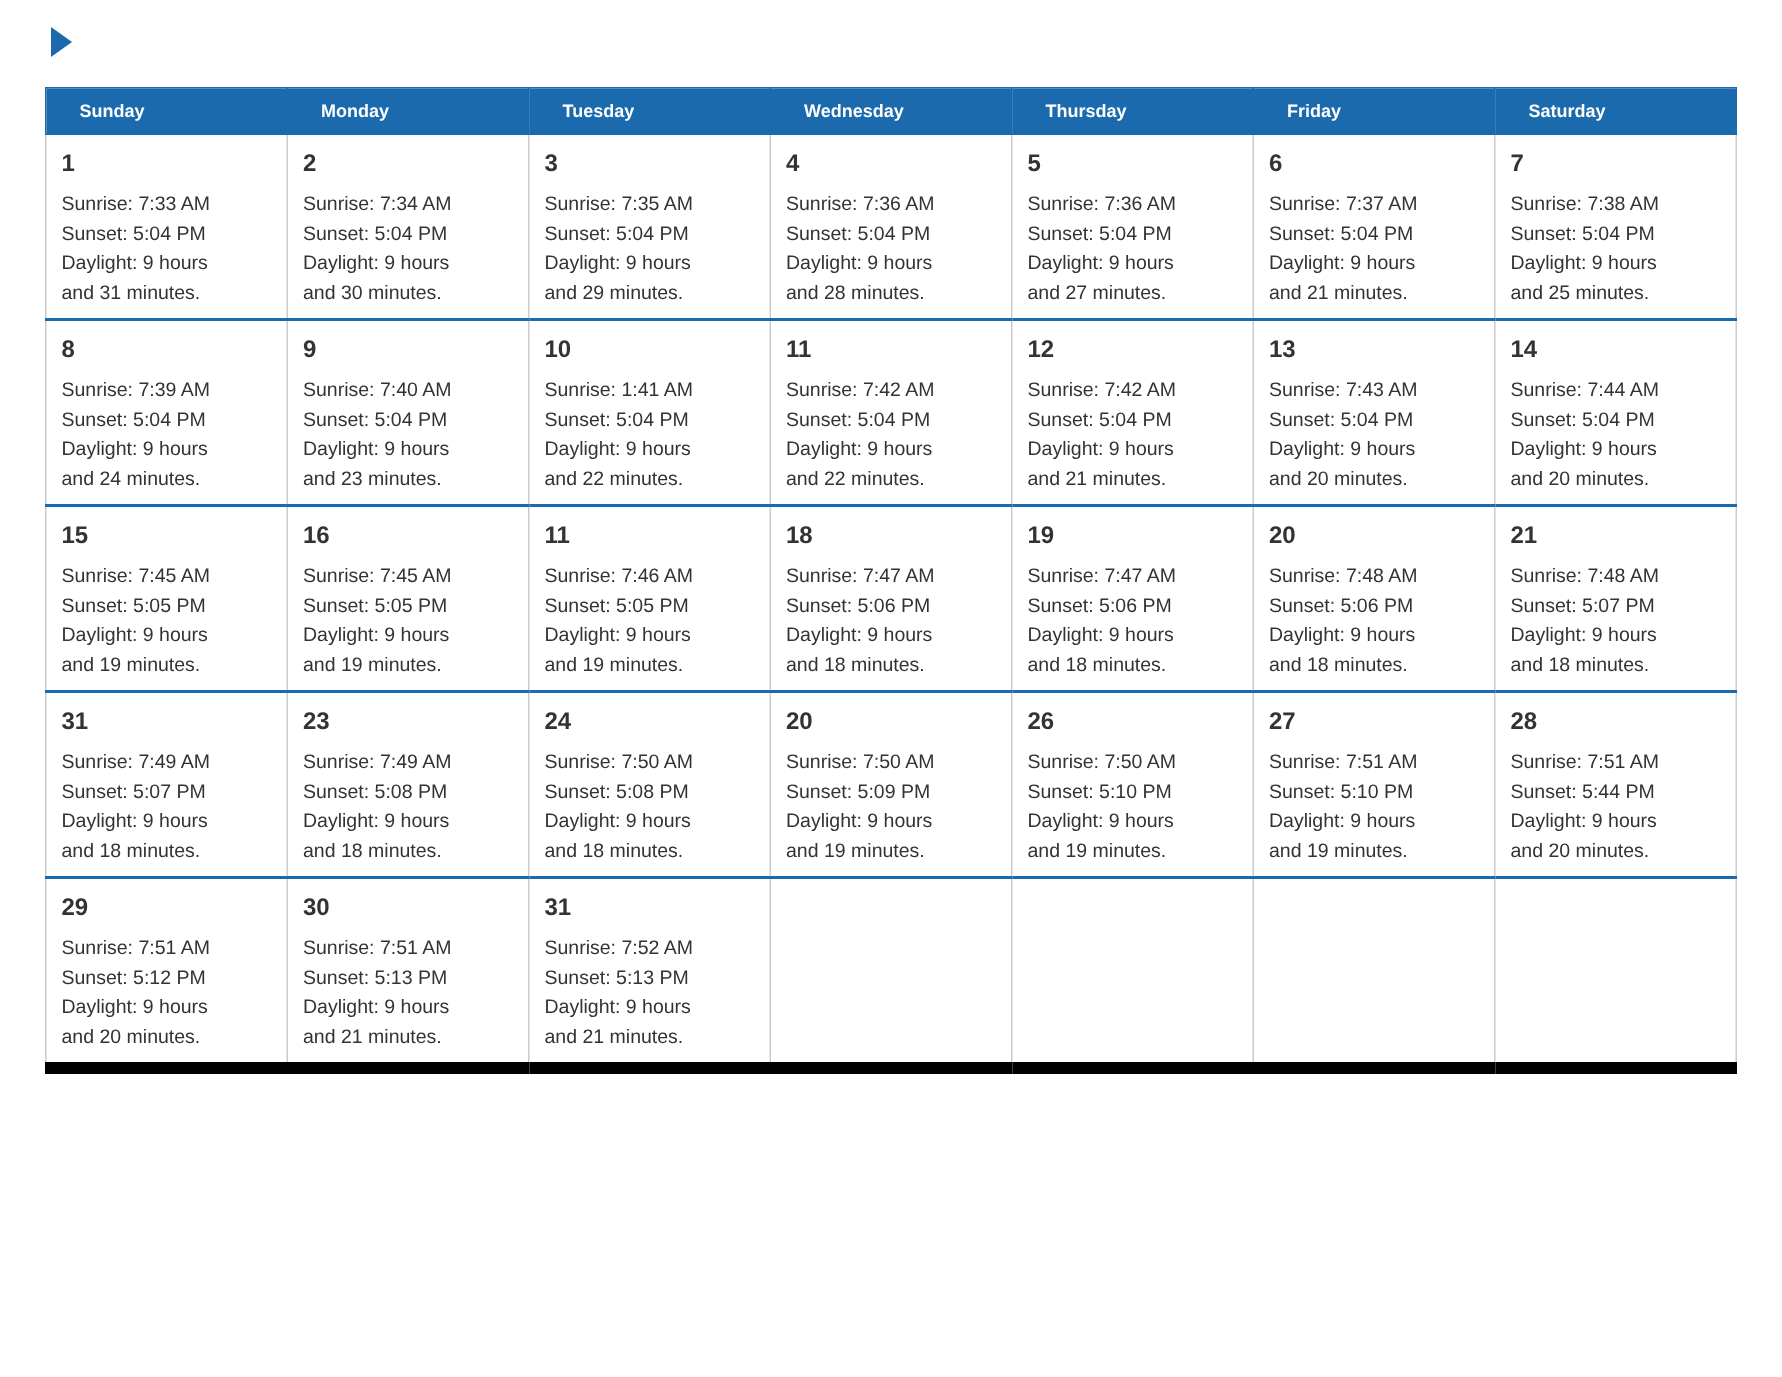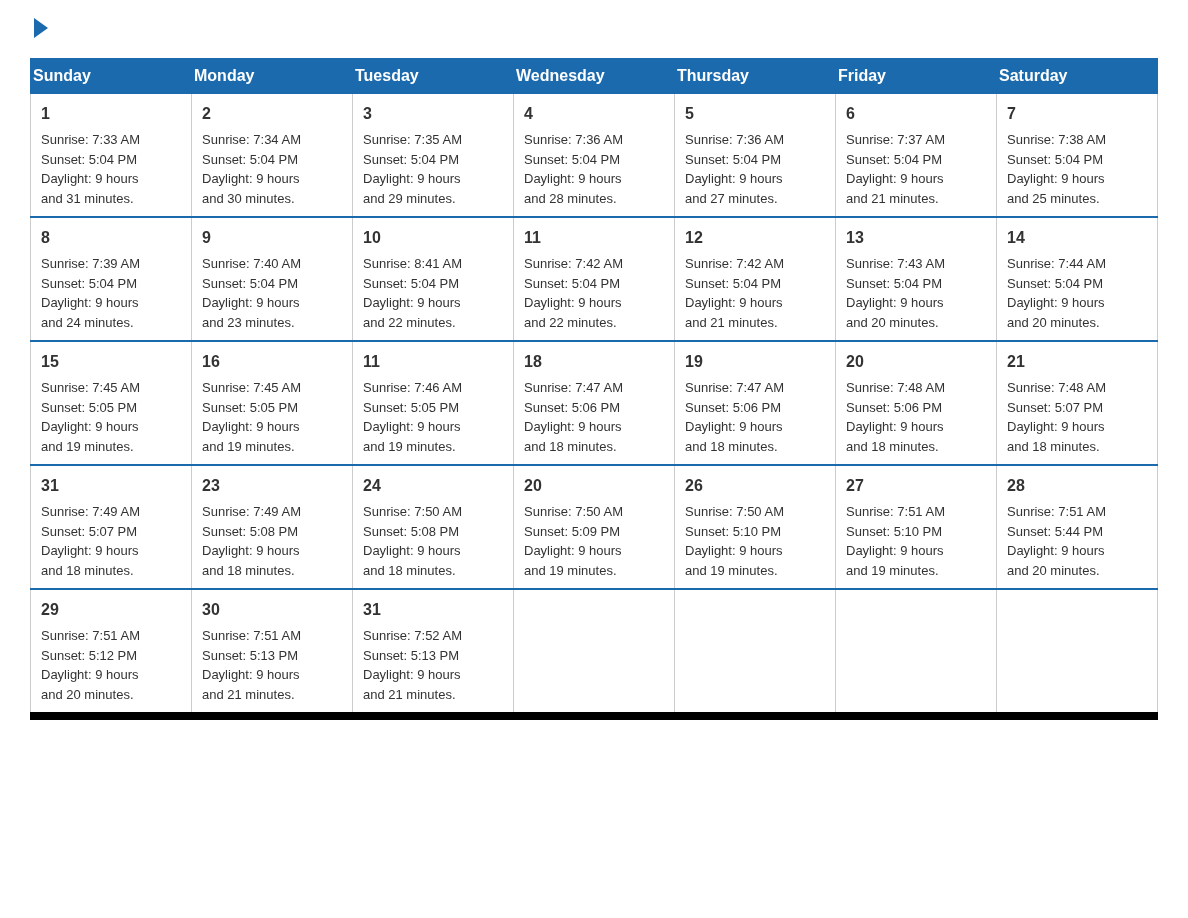--- a/index.html
+++ b/index.html
@@ -59,23 +59,23 @@
       color: #444;
       margin-top: 4px;
     }
     .calendar {
       width: 100%;
       border-collapse: collapse;
     }
     .calendar th {
       background-color: #1a6aad;
       color: #fff;
-      font-size: 16px;
-      font-weight: bold;
-      padding: 8px 2px;
+      font-size: 12px;
+      font-weight: bold;
+      padding: 8px 22px;
       text-align: left;
       border: 1px solid #1a6aad;
     }
     .calendar td {
       vertical-align: top;
       padding: 8px 10px;
       border: 1px solid #ccc;
       width: calc(100% / 7);
       font-size: 13px;
       color: #333;
@@ -195,21 +195,21 @@
       </td>
         <td>
         <span class="day-number">9</span>
         <span class="cell-content">Sunrise: 7:40 AM</span><br>
         <span class="cell-content">Sunset: 5:04 PM</span><br>
         <span class="cell-content">Daylight: 9 hours</span><br>
         <span class="cell-content">and 23 minutes.</span>
       </td>
         <td>
         <span class="day-number">10</span>
-        <span class="cell-content">Sunrise: 8:41 AM</span><br>
+        <span class="cell-content">Sunrise: 1:41 AM</span><br>
         <span class="cell-content">Sunset: 5:04 PM</span><br>
         <span class="cell-content">Daylight: 9 hours</span><br>
         <span class="cell-content">and 22 minutes.</span>
       </td>
         <td>
         <span class="day-number">11</span>
         <span class="cell-content">Sunrise: 7:42 AM</span><br>
         <span class="cell-content">Sunset: 5:04 PM</span><br>
         <span class="cell-content">Daylight: 9 hours</span><br>
         <span class="cell-content">and 22 minutes.</span>

